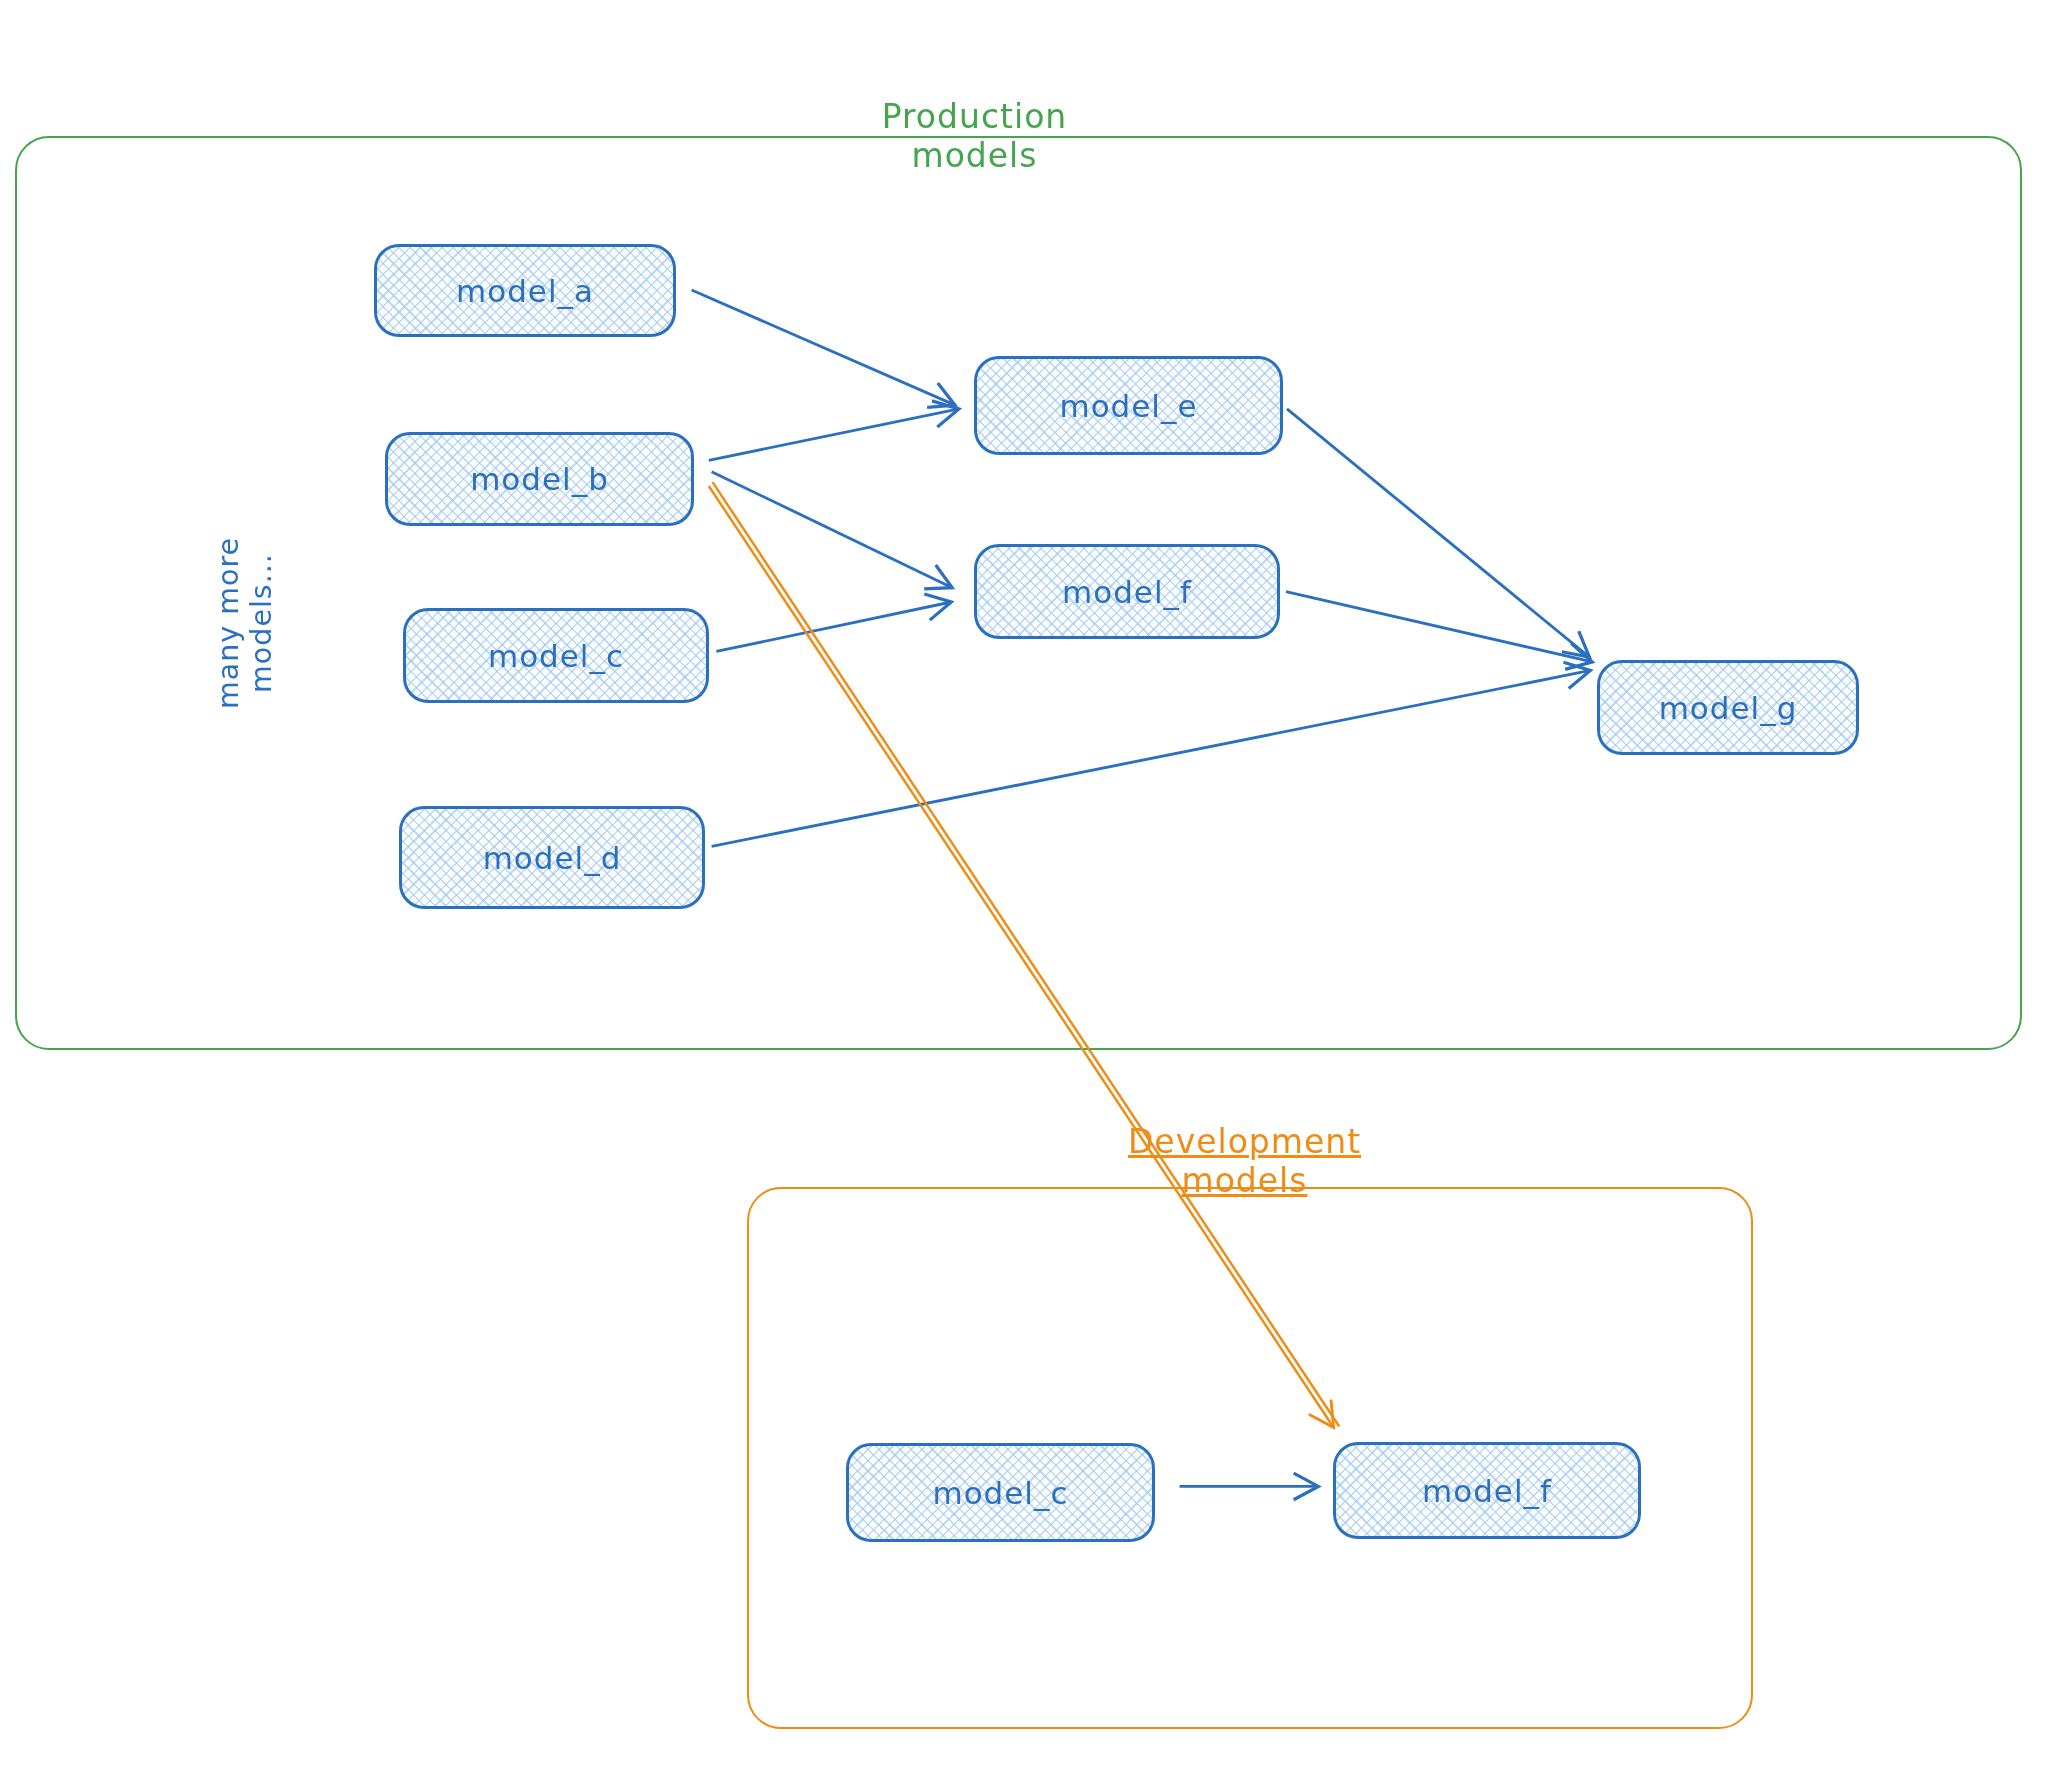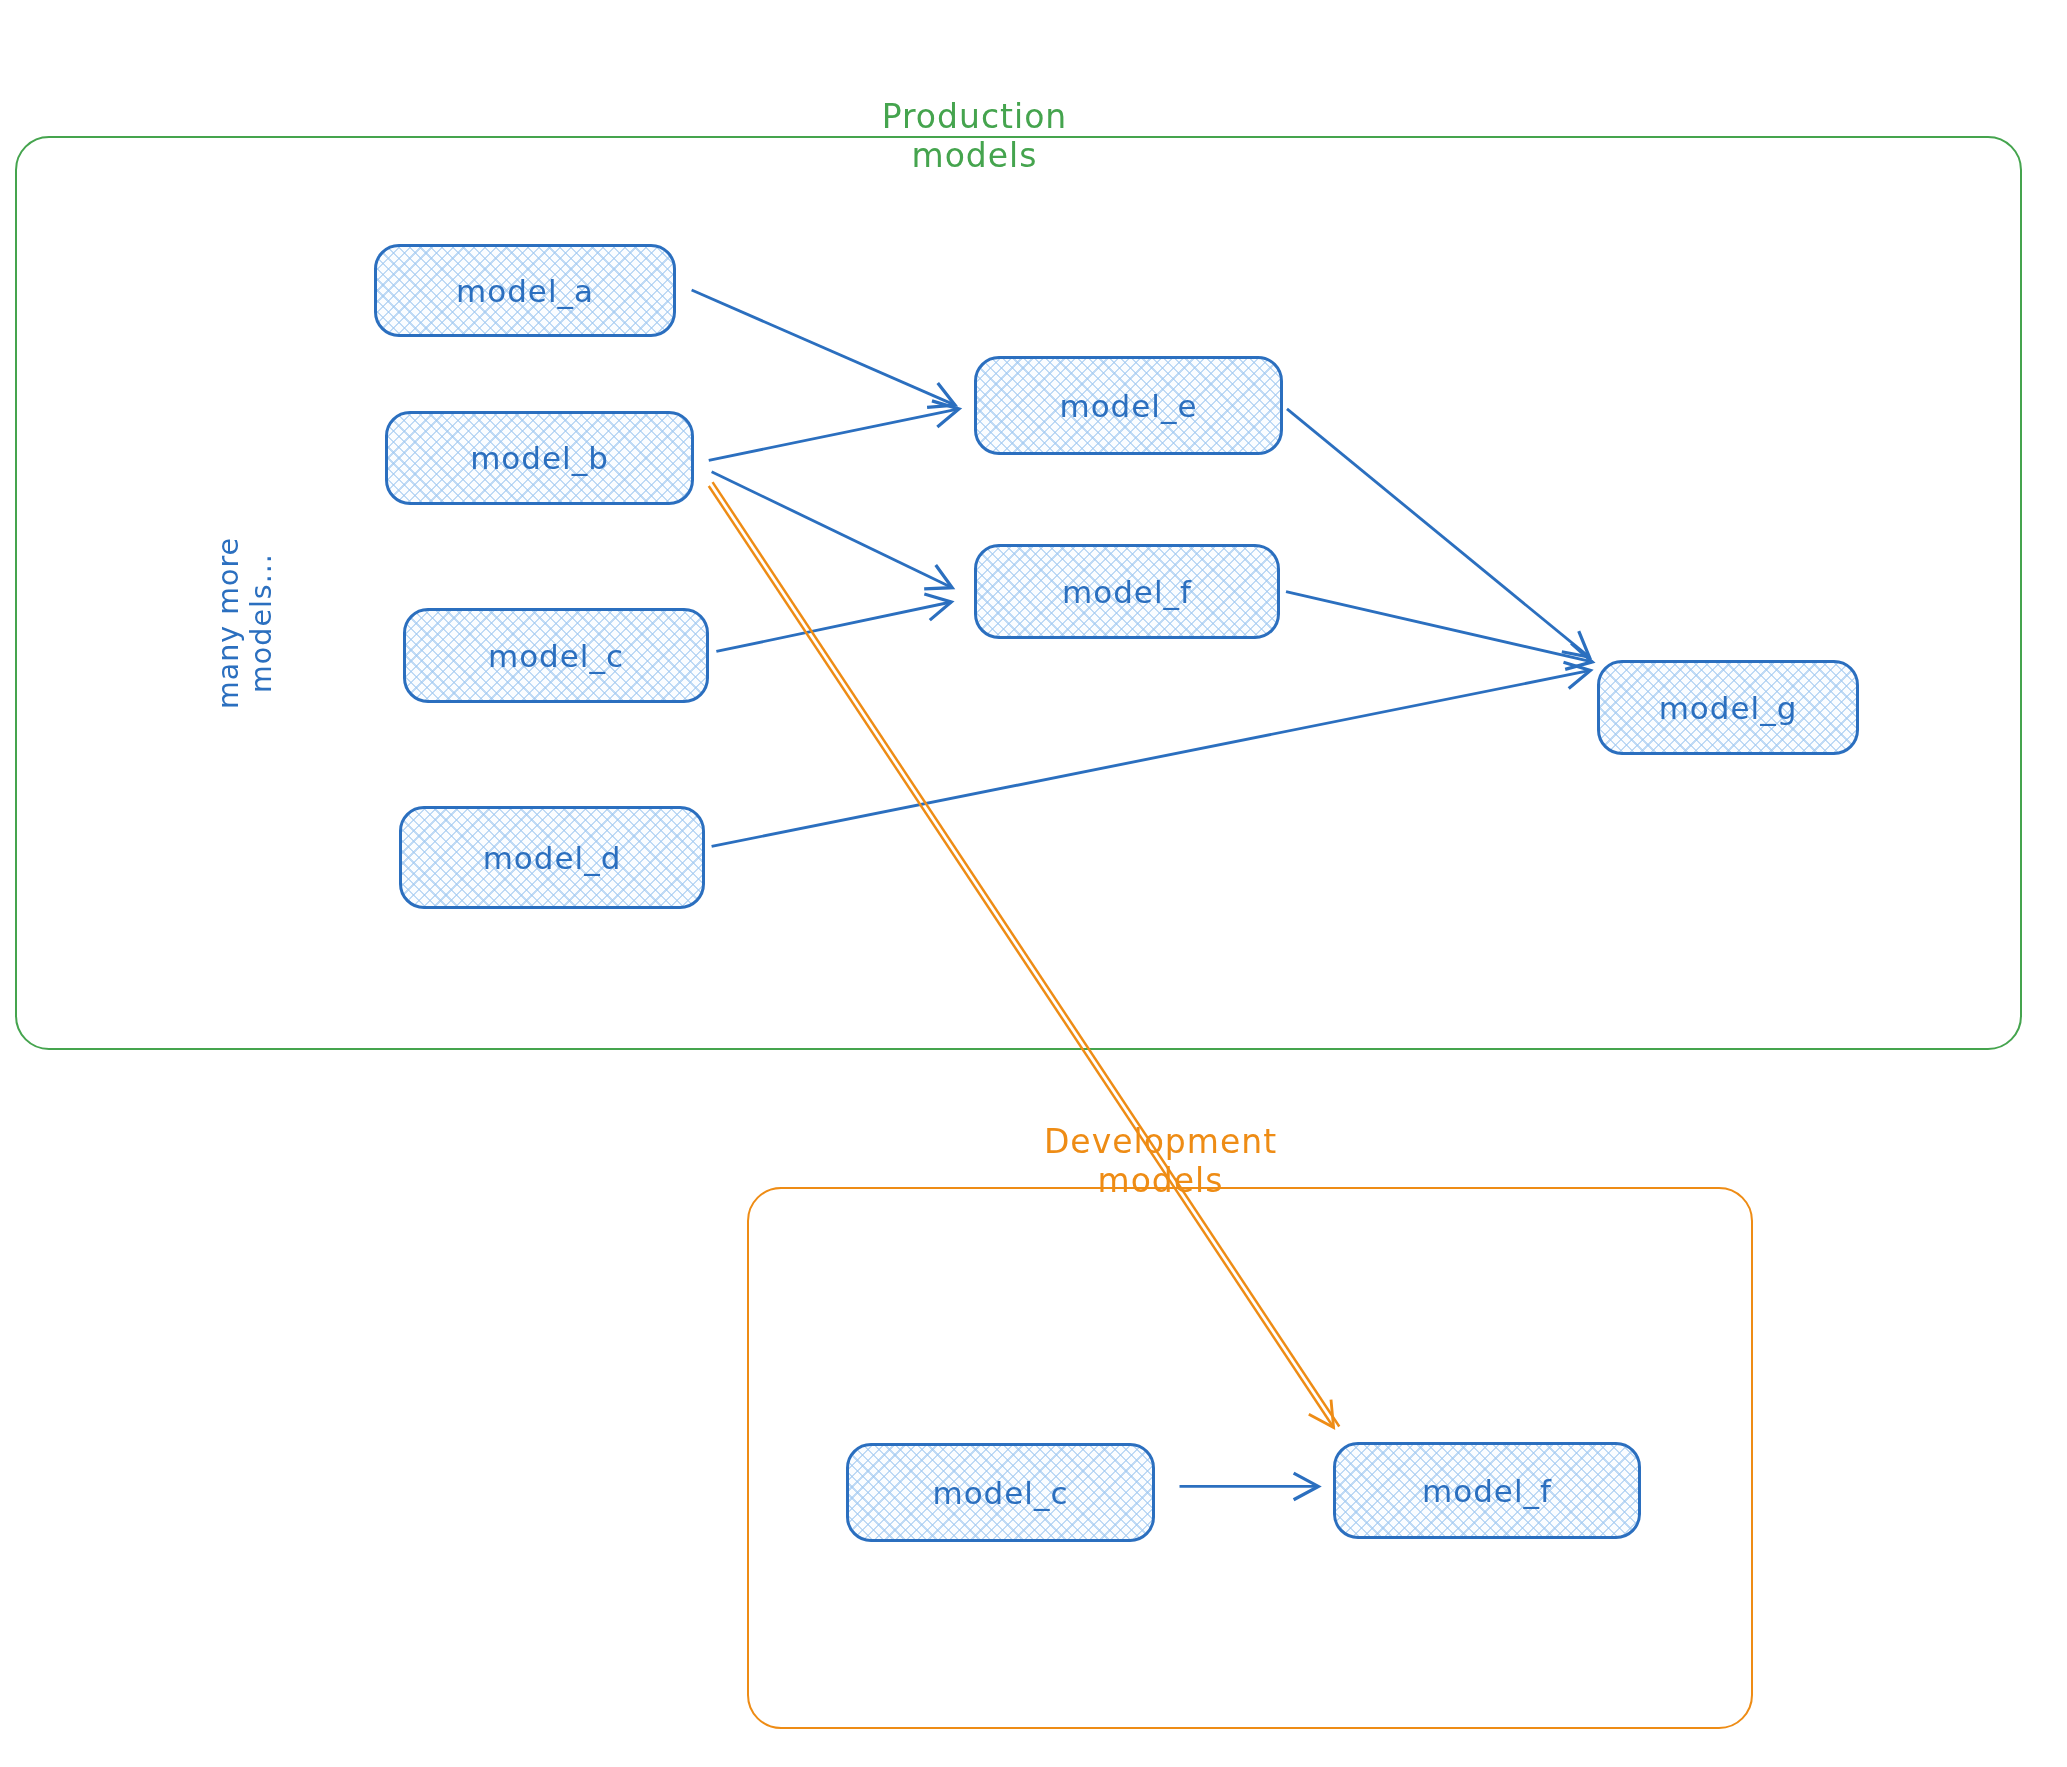--- a/index.html
+++ b/index.html
@@ -83,27 +83,27 @@
     <path class="blue" d="M753,685 L1000,633" marker-end="url(#mblue)"></path>
     <path class="blue" d="M1353,430 L1671,691" marker-end="url(#mblue)"></path>
     <path class="blue" d="M1352,622 L1674,696" marker-end="url(#mblue)"></path>
     <path class="blue" d="M748,890 L1672,705" marker-end="url(#mblue)"></path>
     <path class="orange" d="M749,507 L1408,1500"></path>
     <path class="orange" d="M745,511 L1402,1501" marker-end="url(#morange)"></path>
     <path class="blue" d="M1240,1563 L1386,1563" marker-end="url(#mblue)"></path>
   </svg>
 
   <div class="model-box" style="left:374px;top:244px;width:302px;height:93px;">model_a</div>
-  <div class="model-box" style="left:385px;top:411px;width:309px;height:94px;">model_b</div>
+  <div class="model-box" style="left:385px;top:432px;width:309px;height:94px;">model_b</div>
   <div class="model-box" style="left:403px;top:608px;width:306px;height:95px;">model_c</div>
   <div class="model-box" style="left:399px;top:806px;width:306px;height:103px;">model_d</div>
   <div class="model-box" style="left:974px;top:356px;width:309px;height:99px;">model_e</div>
   <div class="model-box" style="left:974px;top:544px;width:306px;height:95px;">model_f</div>
   <div class="model-box" style="left:1597px;top:660px;width:262px;height:95px;">model_g</div>
 
-  <div class="group-title orange" style="left:1018px;top:1122px;width:285px;">Development models</div>
+  <div class="group-title orange" style="left:1102px;top:1122px;width:285px;text-decoration:underline;">Development models</div>
   <div class="container-box orange" style="left:747px;top:1187px;width:1002px;height:538px;"></div>
 
   <div class="model-box" style="left:846px;top:1443px;width:309px;height:99px;">model_c</div>
   <div class="model-box" style="left:1333px;top:1442px;width:308px;height:97px;">model_f</div>
 
 </div>
 
 
 </body></html>

